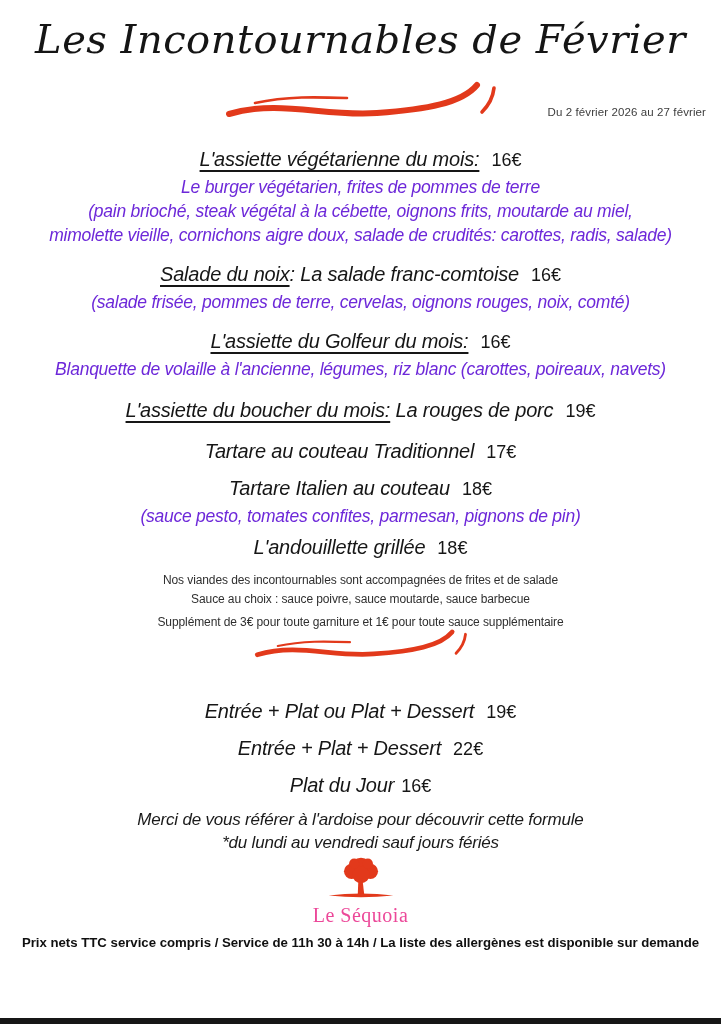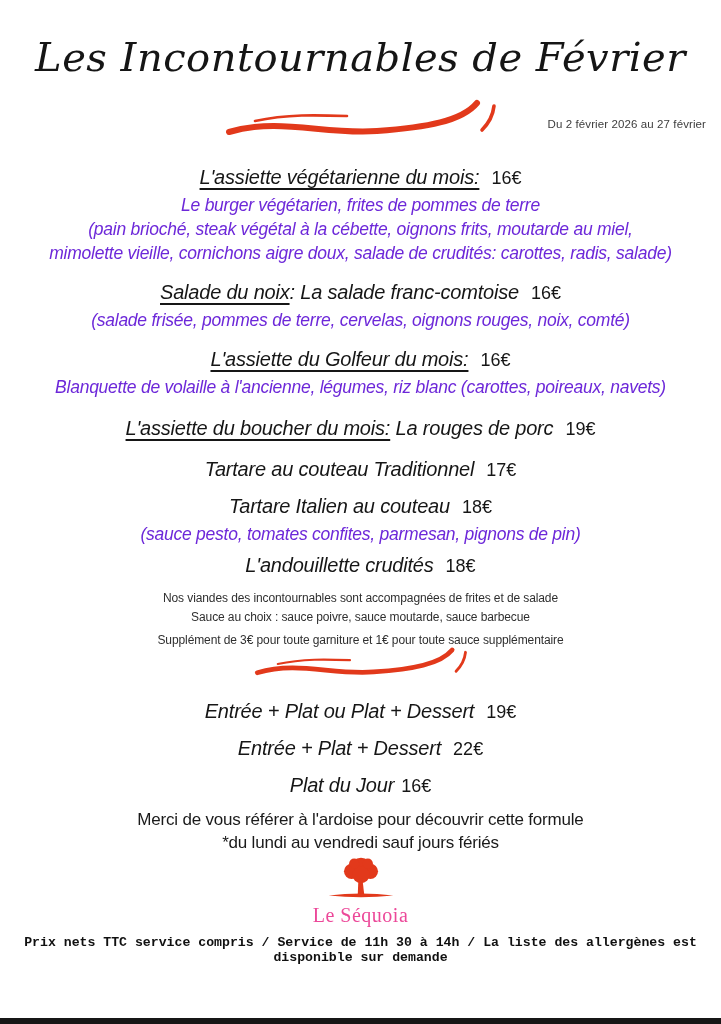--- a/index.html
+++ b/index.html
@@ -8,60 +8,60 @@
   .page {
     position:relative; width:721px; height:1024px; margin:0 auto;
     background:#ffffff; overflow:hidden; text-align:center;
     font-family:"Liberation Sans", sans-serif; color:var(--text);
   }
   
   .script {
     font-family:"DejaVu Serif", serif; font-style:italic; font-weight:400;
     color:#151515;
   }
-  h1.script { font-size:40px; line-height:74px; margin:0; padding-top:20px; letter-spacing:.5px; }
+  h1.script { font-size:40px; line-height:74px; margin:0; padding-top:2px; letter-spacing:.5px; }
   h2.script { font-size:36px; line-height:62px; margin:2px 0 0; }
   h2 sup { font-size:15px; font-style:normal; }
 
   .date {
-    position:absolute; top:118px; right:15px;
+    position:absolute; top:106px; right:15px;
     font-size:11.5px; color:#3d3d3d; letter-spacing:.1px;
   }
 
   .swoosh { display:block; margin:4px auto 0; color:var(--accent); }
   .sw1 { width:272px; height:42px; }
   .sw2 { width:238px; height:33px; margin-top:-4px; }
   .swoosh svg { display:block; width:100%; height:100%; }
 
   .menu { margin-top:22px; }
   .item { font-size:20px; line-height:30px; color:#161616; }
   .il { font-style:italic; letter-spacing:-.2px; }
   .t  { text-decoration:underline; text-underline-offset:4px; text-decoration-thickness:1.5px; }
   .p  { font-style:normal; font-size:18px; margin-left:12px; }
   .p.tight { margin-left:7px; }
   .desc { font-style:italic; font-size:17.5px; line-height:24px; letter-spacing:-.25px; color:#6d28d9; }
 
   .g4{margin-top:4px} .g6{margin-top:6px} .g8{margin-top:8px}
-  .g10{margin-top:10px} .g12{margin-top:12px} .g14{margin-top:14px} .g18{margin-top:18px}
+  .g10{margin-top:10px} .g12{margin-top:12px} .g14{margin-top:14px} .g18{margin-top:36px}
 
   .notes { margin-top:8px; }
   .note { font-size:12px; line-height:19px; color:#2f2f2f; letter-spacing:-.1px; }
 
   .formule .item { line-height:28px; }
-  .fnote { font-size:17px; line-height:23px; letter-spacing:-.2px; }
+  .fnote { font-style:italic; font-size:17px; line-height:23px; letter-spacing:-.2px; }
 
   .footer { margin-top:2px; }
   .tree { width:112px; height:46px; margin:2px auto 0; color:var(--accent); }
   .tree svg { display:block; width:100%; height:100%; }
   .logo {
     font-family:Liberation Serif, serif; font-size:20px; line-height:26px;
     color:#ec4899; letter-spacing:.5px;
   }
   .legal {
-    font-family:Liberation Mono, monospace; font-weight:700; font-size:13.2px;
+    font-family:Liberation Sans, sans-serif; font-weight:700; font-size:13.2px;
     line-height:15px; margin-top:7px; color:#101010;
   }
   .bottom-bar { position:absolute; left:0; right:0; bottom:0; height:6px; background:#161616; }
 </style>
 </head>
 <body>
 
 <div class="page">
 
   <h1 class="script">Les Incontournables de Février</h1>
@@ -89,21 +89,21 @@
     <div class="item g12"><span class="t il">L'assiette du Golfeur du mois:</span><span class="il"></span><span class="p">16€</span></div>
     <div class="desc">Blanquette de volaille à l'ancienne, légumes, riz blanc (carottes, poireaux, navets)</div>
 
     <div class="item g14"><span class="t il">L'assiette du boucher du mois:</span><span class="il"> La rouges de porc</span><span class="p">19€</span></div>
 
     <div class="item g10"><span class="il">Tartare au couteau Traditionnel</span><span class="p">17€</span></div>
 
     <div class="item g6"><span class="il">Tartare Italien au couteau</span><span class="p">18€</span></div>
     <div class="desc">(sauce pesto, tomates confites, parmesan, pignons de pin)</div>
 
-    <div class="item g4"><span class="il">L'andouillette crudités</span><span class="p">18€</span></div>
+    <div class="item g4"><span class="il">L'andouillette grillée</span><span class="p">18€</span></div>
 
     <div class="notes">
       <div class="note">Nos viandes des incontournables sont accompagnées de frites et de salade</div>
       <div class="note">Sauce au choix : sauce poivre, sauce moutarde, sauce barbecue</div>
       <div class="note g4">Supplément de 3€ pour toute garniture et 1€ pour toute sauce supplémentaire</div>
     </div>
   </section>
 
   <section class="formule">
 

